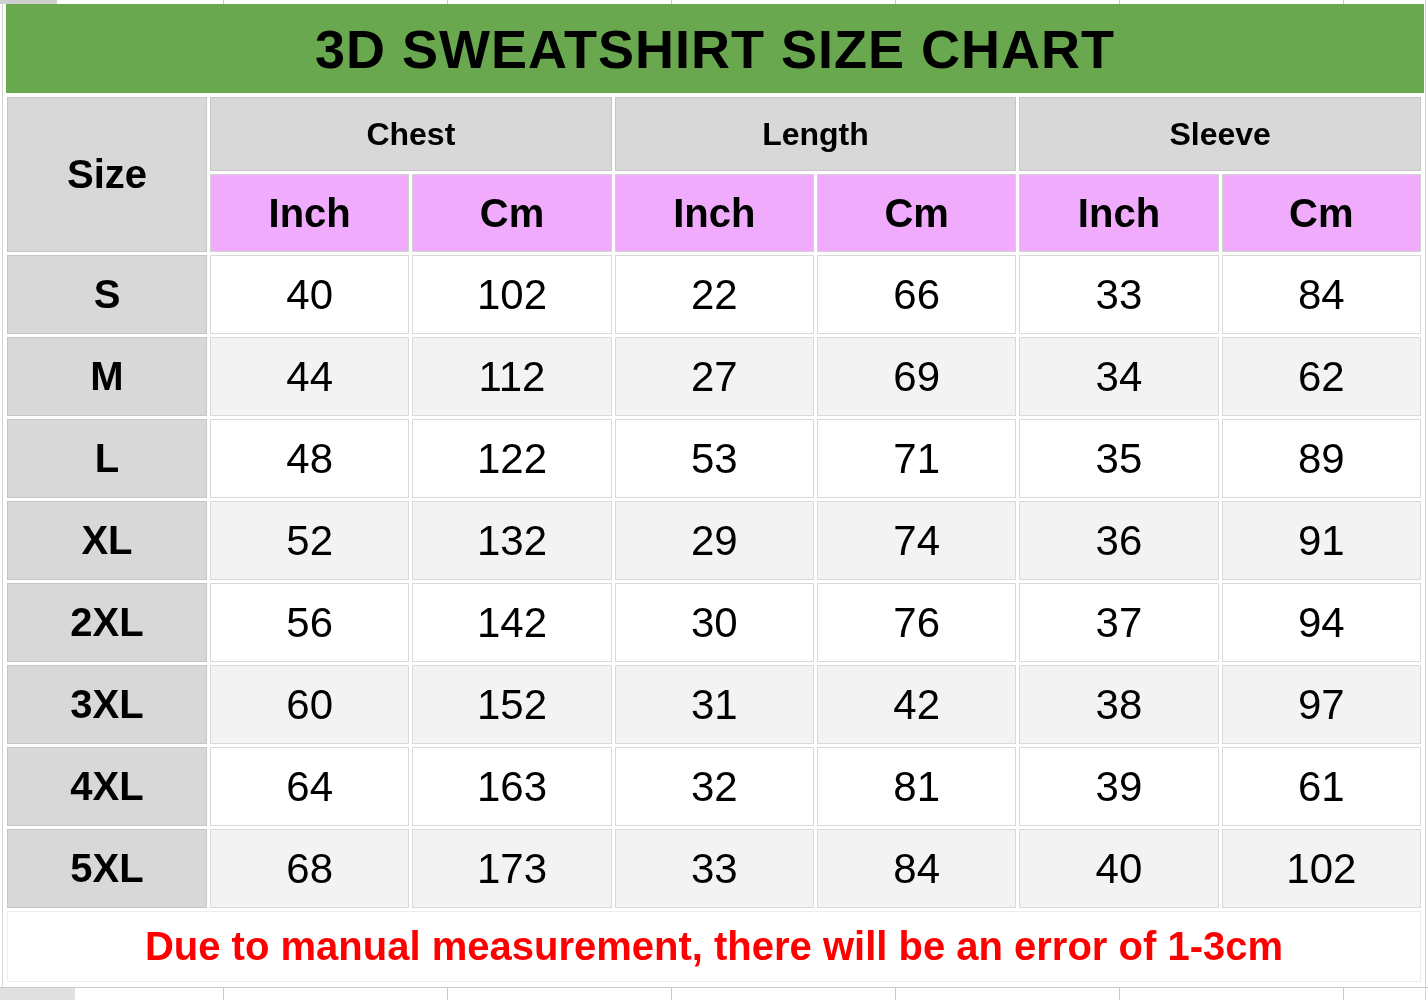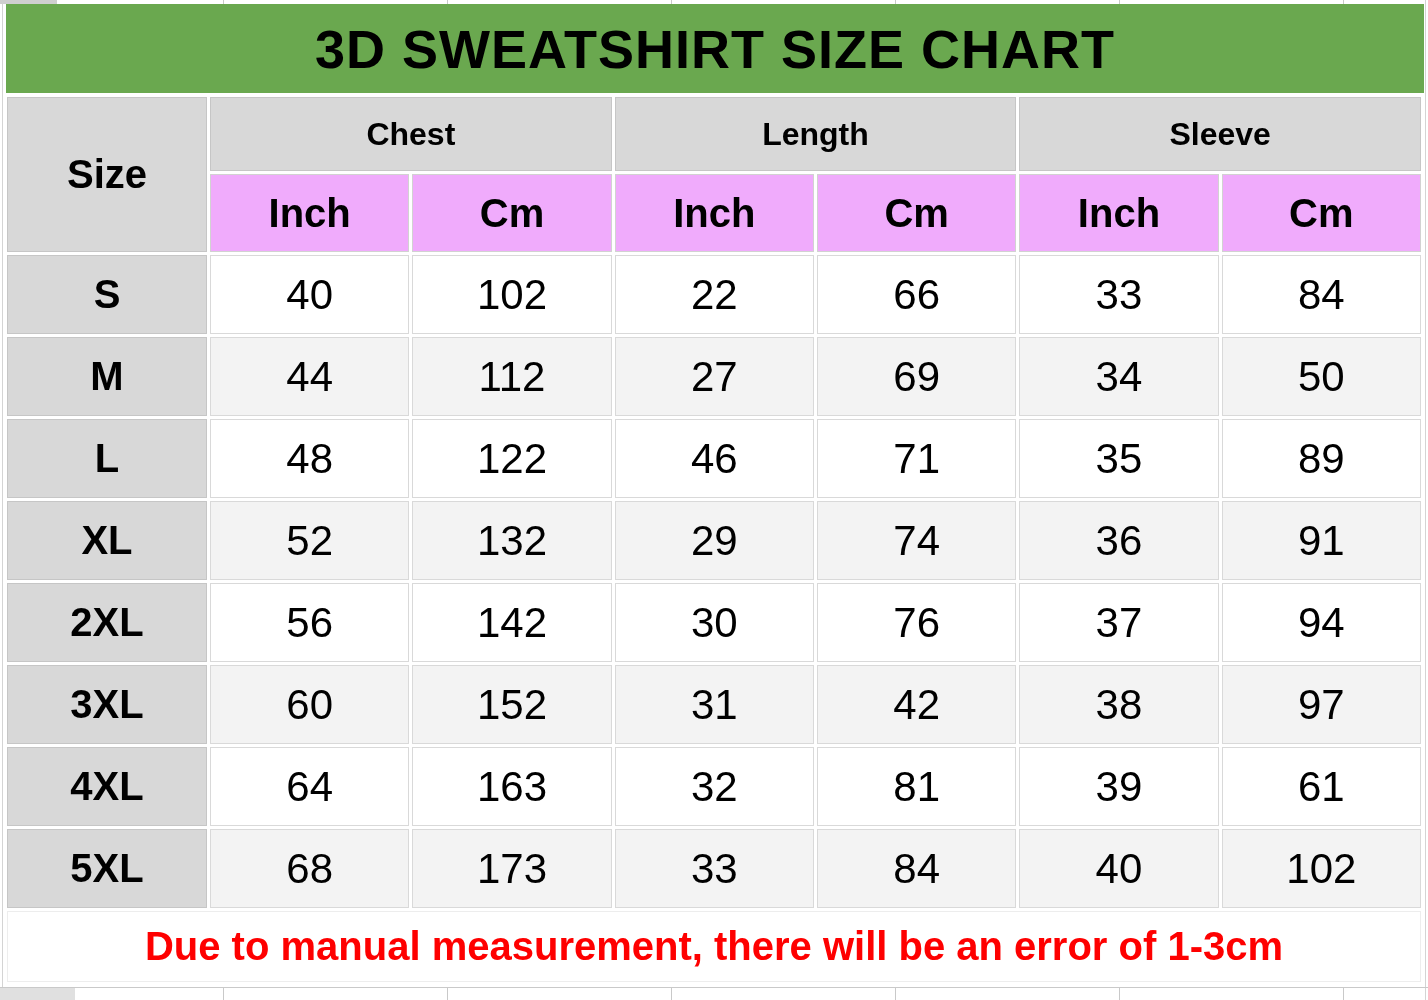--- a/index.html
+++ b/index.html
@@ -132,27 +132,27 @@
         <td class="val">33</td>
         <td class="val">84</td>
       </tr>
       <tr>
         <th class="size-th">M</th>
         <td class="val">44</td>
         <td class="val">112</td>
         <td class="val">27</td>
         <td class="val">69</td>
         <td class="val">34</td>
-        <td class="val">50</td>
+        <td class="val">62</td>
       </tr>
       <tr>
         <th class="size-th">L</th>
         <td class="val">48</td>
         <td class="val">122</td>
-        <td class="val">46</td>
+        <td class="val">53</td>
         <td class="val">71</td>
         <td class="val">35</td>
         <td class="val">89</td>
       </tr>
       <tr>
         <th class="size-th">XL</th>
         <td class="val">52</td>
         <td class="val">132</td>
         <td class="val">29</td>
         <td class="val">74</td>

